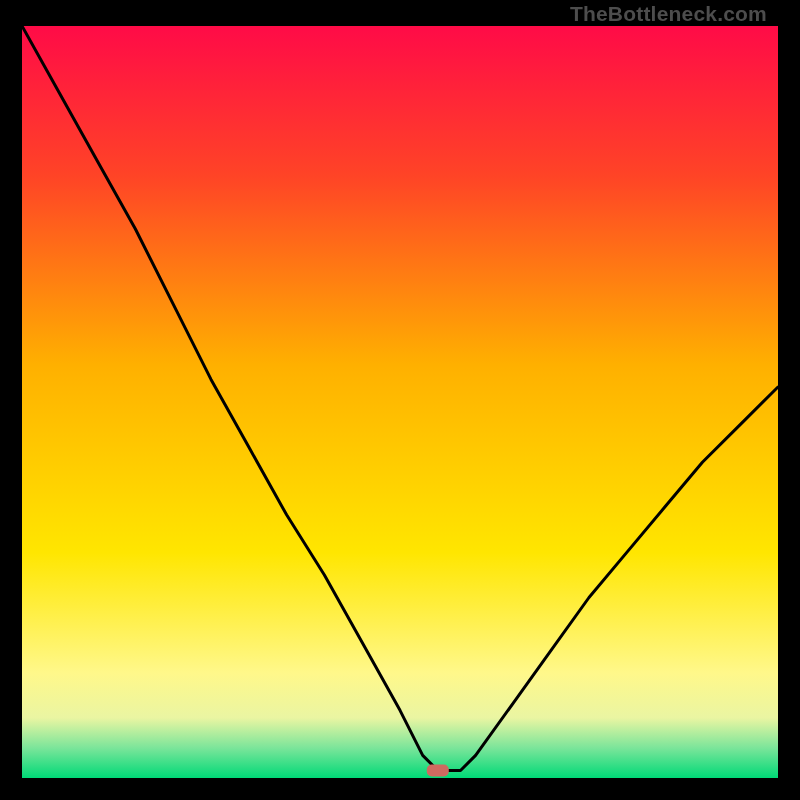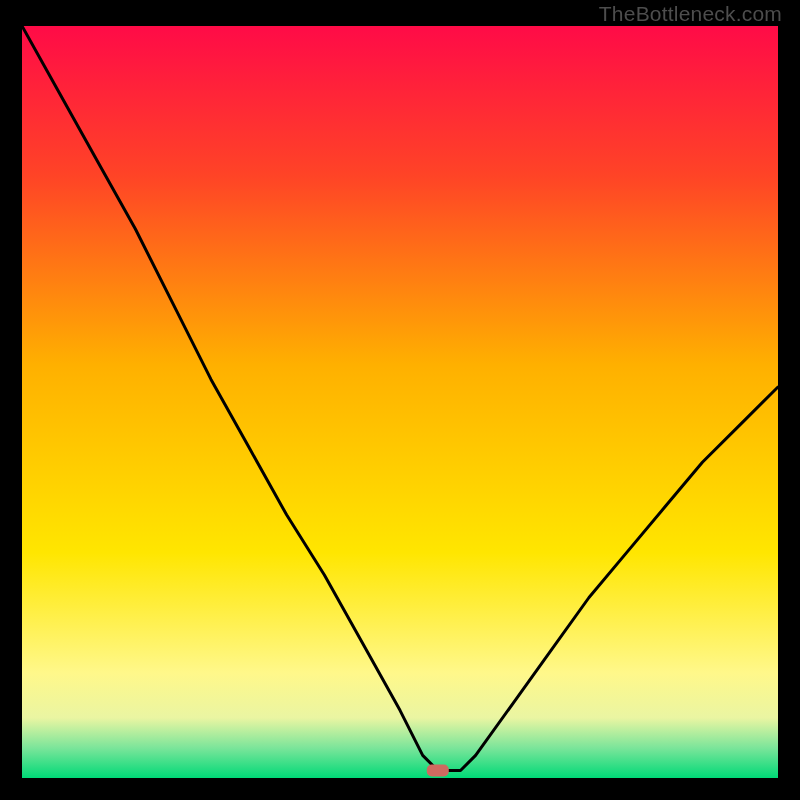--- a/index.html
+++ b/index.html
@@ -13,24 +13,24 @@
   }
   .frame {
     position: relative;
     width: 800px;
     height: 800px;
     background: #000;
   }
   .watermark {
     position: absolute;
     top: 2px;
-    right: 18px;
+    right: 33px;
     color: #4d4d4d;
     font-size: 21px;
-    font-weight: 400;
+    font-weight: 700;
     letter-spacing: 0.2px;
     user-select: none;
   }
   .plot-area {
     position: absolute;
     left: 22px;
     top: 26px;
     width: 756px;
     height: 752px;
   }

